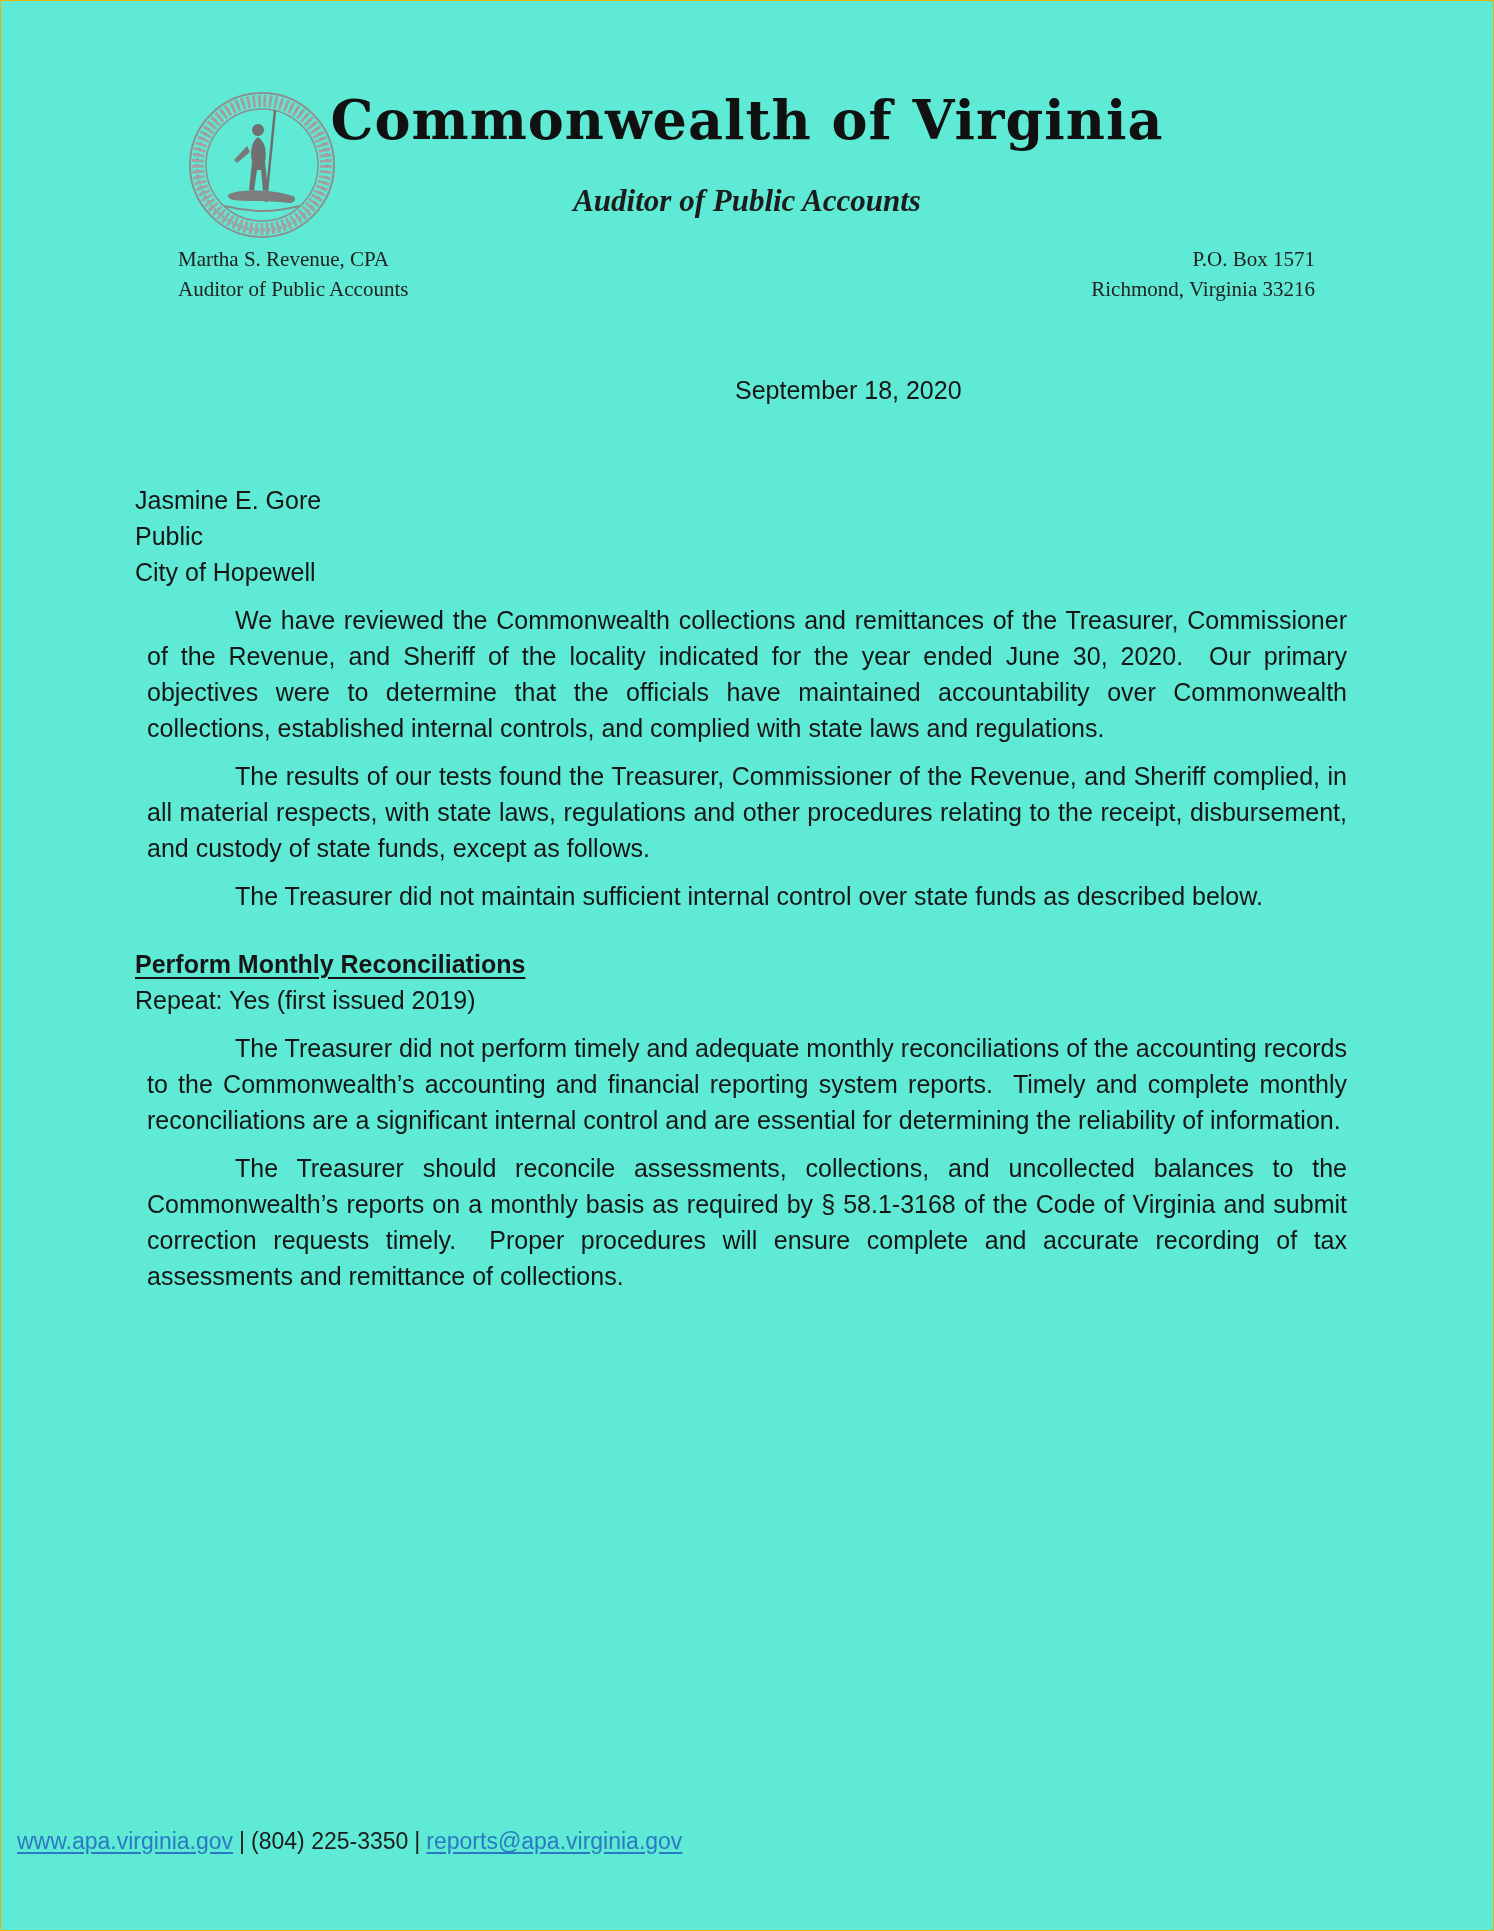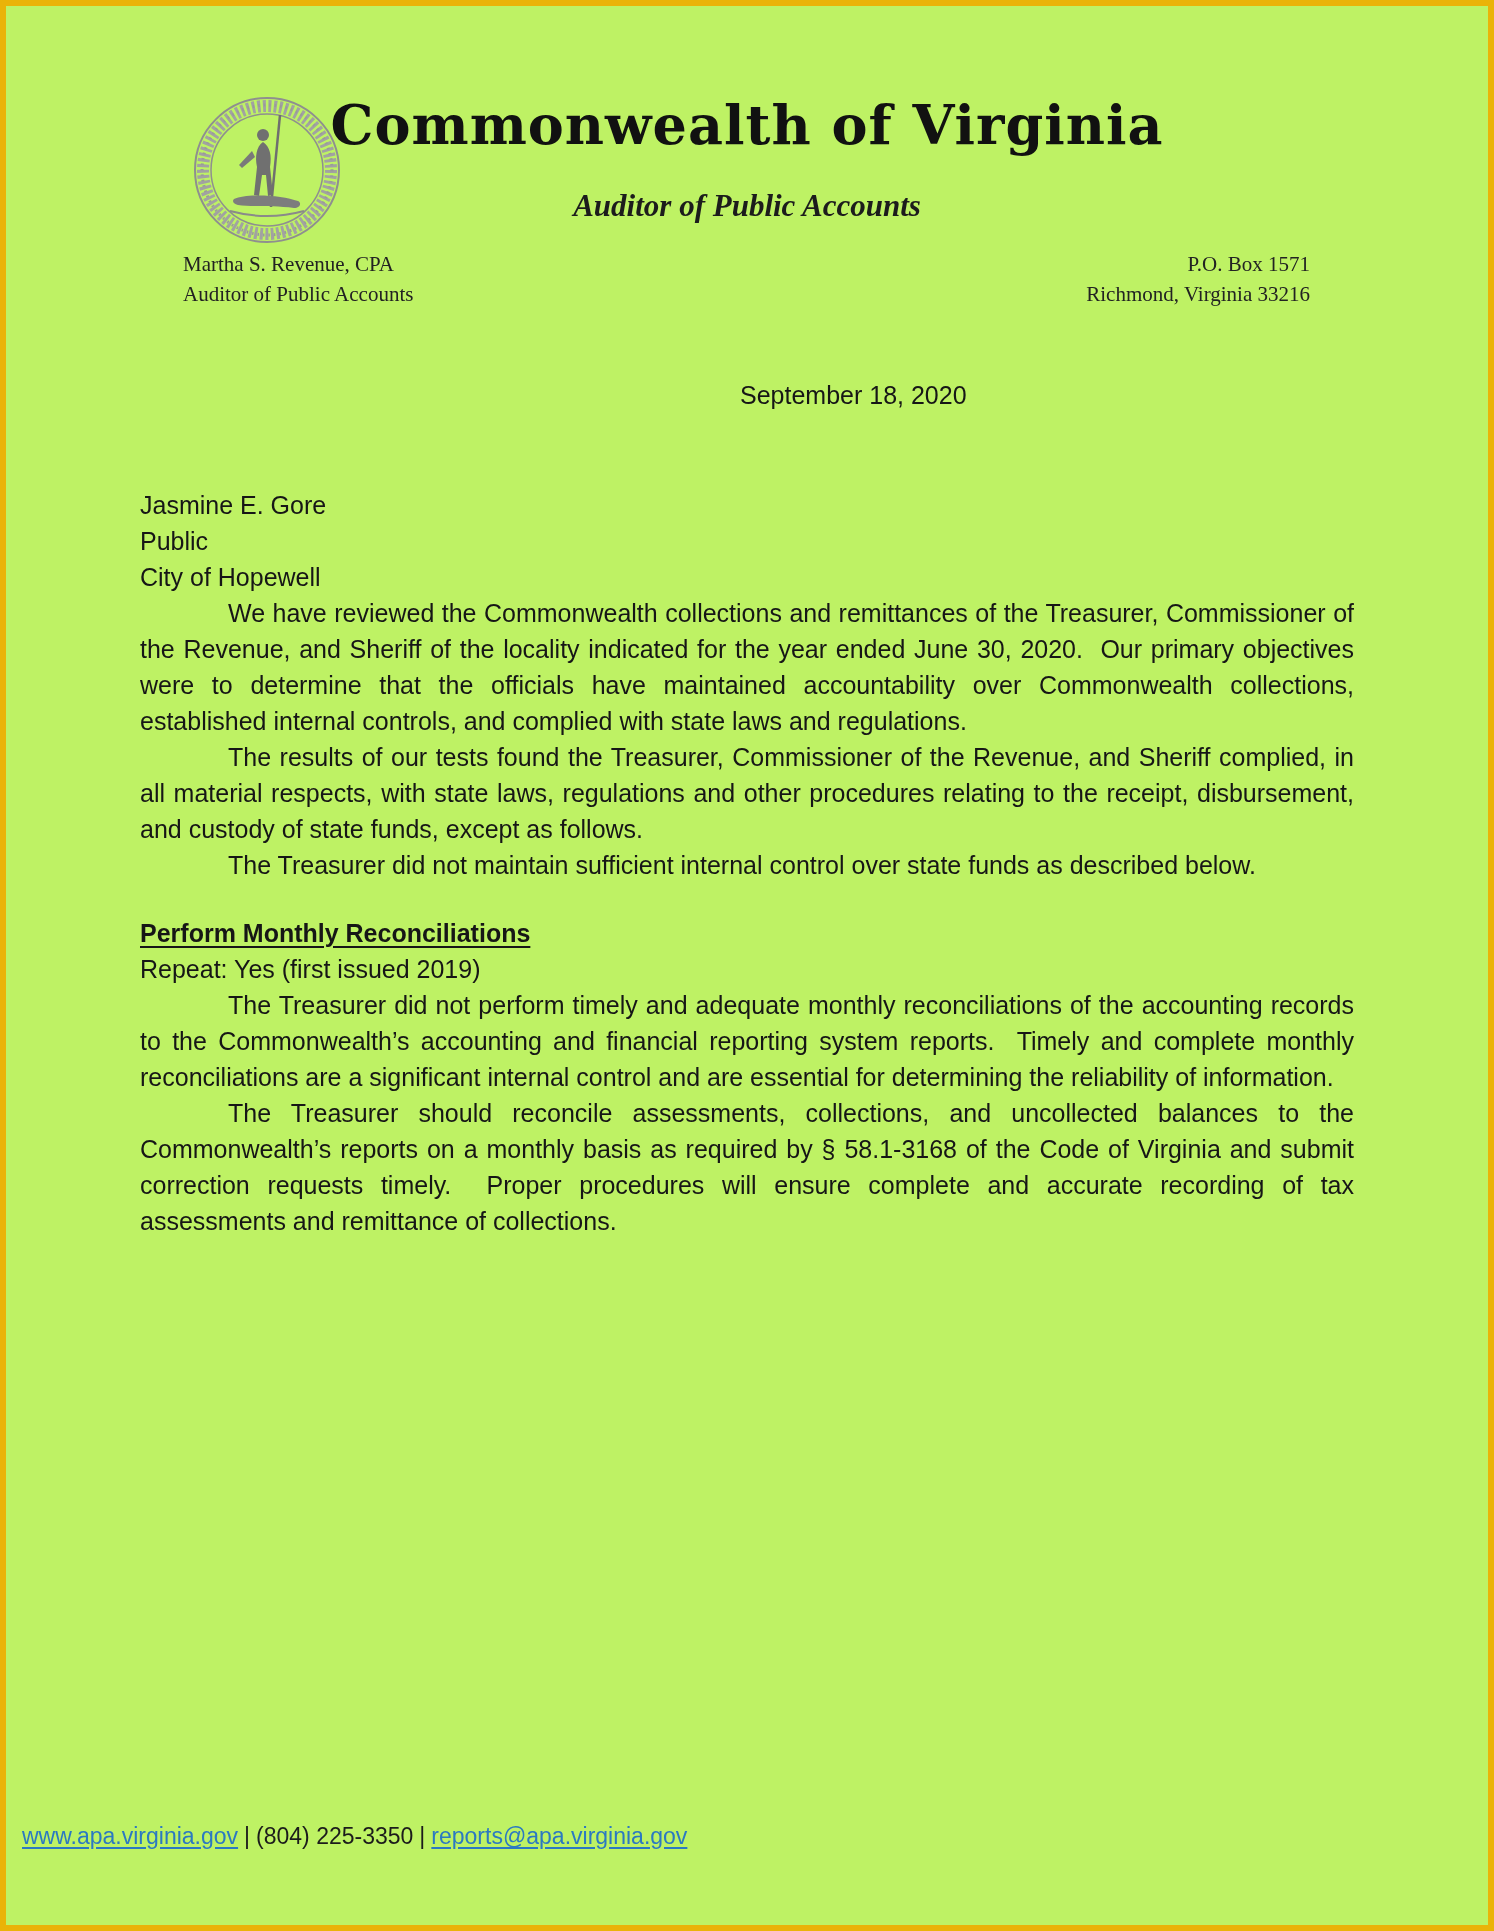--- a/index.html
+++ b/index.html
@@ -1,22 +1,22 @@
 <!DOCTYPE html>
 <html><head>
 <meta charset="utf-8">
 <style>
   html, body { margin: 0; padding: 0; background: #ffffff; }
   .page {
     position: relative;
     width: 1494px;
     height: 1931px;
     box-sizing: border-box;
-    border: 6px solid #eab308;
-    background: #bef264;
+    border: 1px solid #eab308;
+    background: #5eead4;
     padding: 85px 134px 0 134px;
     font-family: "Liberation Sans", sans-serif;
     color: #161616;
   }
   
   .letterhead { position: relative; height: 218px; }
   .seal { position: absolute; left: 52px; top: 4px; width: 150px; height: 150px; }
   .lh-title {
     position: absolute; top: 2px; left: 0; right: 0;
     text-align: center;
@@ -46,21 +46,21 @@
     text-align: right;
     font-family: "Liberation Serif", serif;
     font-size: 21px; line-height: 30px; color: #222;
   }
   
   .letter-body { font-size: 25px; line-height: 36px; }
   .date-line { margin-top: 68px; padding-left: 600px; white-space: nowrap; }
   .recipient { margin-top: 74px; }
   .salutation { margin-top: 32px; }
   p.para {
-    margin: 0;
+    margin: 12px;
     text-align: justify;
     text-indent: 88px;
     white-space: pre-wrap;
   }
   .p-gap1 { margin-top: 37px; }
   .p-gap2 { margin-top: 40px; }
   .p-gap3 { margin-top: 36px; }
   .finding-heading {
     margin-top: 32px;
     font-weight: 700;

